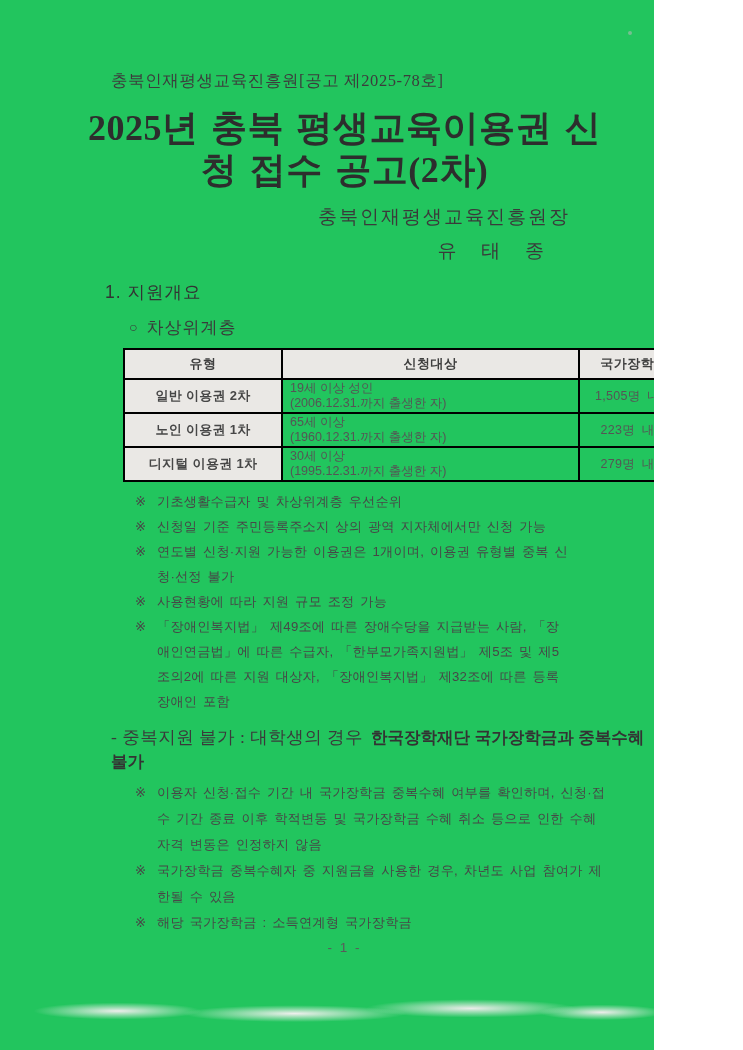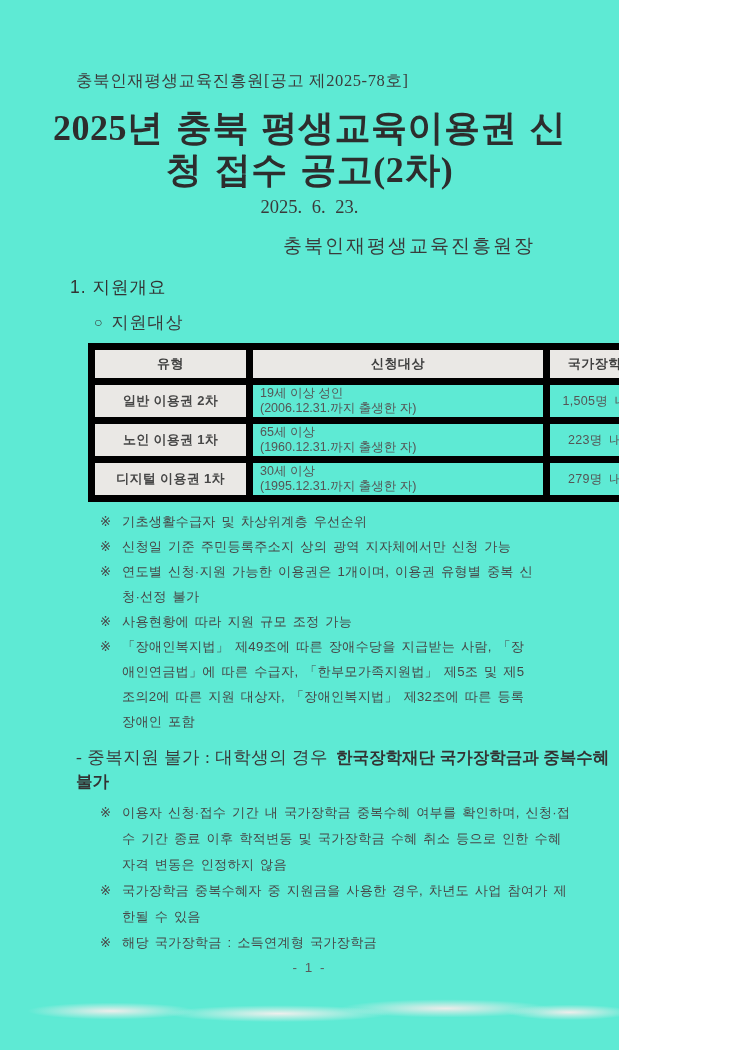--- a/index.html
+++ b/index.html
@@ -1,24 +1,25 @@
 <!DOCTYPE html>
 <html lang="ko"><head>
 <meta charset="utf-8">
 <style>
   html, body { margin: 0; padding: 0; background: #ffffff; }
   .page {
     position: relative;
     width: 619px;
     height: 1050px;
     margin: 0;
-    background: #5eead4;
+    background: #22c55e;
     overflow: hidden;
     color: #3d3d3d;
     font-family: "Liberation Serif", "DejaVu Serif", serif;
+    padding-left: 35px;
   }
   .serif { font-family: "Liberation Serif", "DejaVu Serif", serif; }
 
   .org-line {
     margin: 70px 0 0 76px;
     font-size: 16.5px;
     line-height: 22px;
     letter-spacing: 0.6px;
     color: #3c3c3c;
   }
@@ -88,21 +89,21 @@
   .bullet-line .bullet { font-size: 14px; margin-right: 8px; position: relative; top: -1px; }
 
   table.support-table {
     border-collapse: collapse;
     table-layout: fixed;
     margin: 8px 0 0 88px;
     width: 565px;
     font-family: "Liberation Sans", "DejaVu Sans", sans-serif;
     color: #4e4e4e;
   }
-  .support-table th, .support-table td { border: 7px solid #000000; overflow: hidden; }
+  .support-table th, .support-table td { border: 2px solid #000000; overflow: hidden; }
   .support-table thead th {
     background: #eae8e5;
     height: 26px;
     font-size: 13px;
     font-weight: 700;
     text-align: center;
     color: #3f3f3f;
     letter-spacing: 0.5px;
   }
   .support-table tbody tr { height: 32px; }
@@ -185,28 +186,28 @@
 
 <div class="page">
 
   <div class="scan-speck"></div>
 
   <div class="org-line serif">충북인재평생교육진흥원[공고 제2025-78호]</div>
 
   <h1 class="title serif">2025년 충북 평생교육이용권 신청 접수 공고(2차)</h1>
 
 
-  <div class="date-line serif">2025. 6. 23.</div>
 
   <div class="signer-org serif">충북인재평생교육진흥원장</div>
+  <div class="signer-name serif">유 태 종</div>
 
   <div class="sec-heading">1. 지원개요</div>
 
   <div class="bullet-line serif">
-    <span class="bullet">○</span><span>지원대상</span>
+    <span class="bullet">○</span><span>차상위계층</span>
   </div>
 
   <table class="support-table">
     <colgroup>
         <col style="width:158px">
         <col style="width:297px">
         <col style="width:110px">
       </colgroup>
     <thead>
       <tr>

